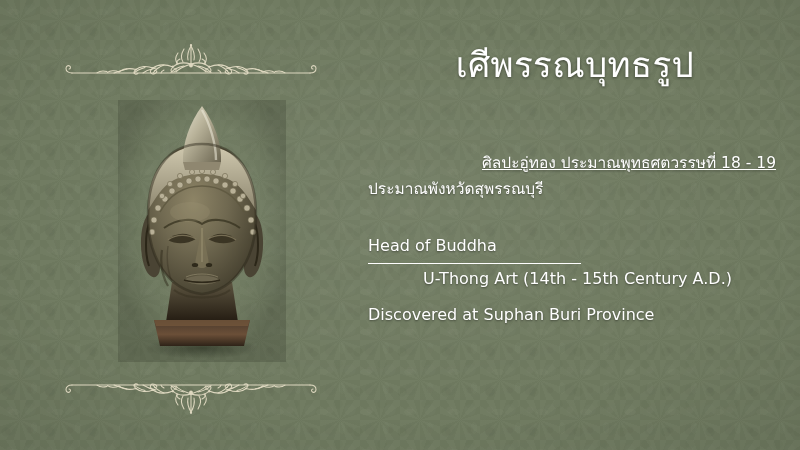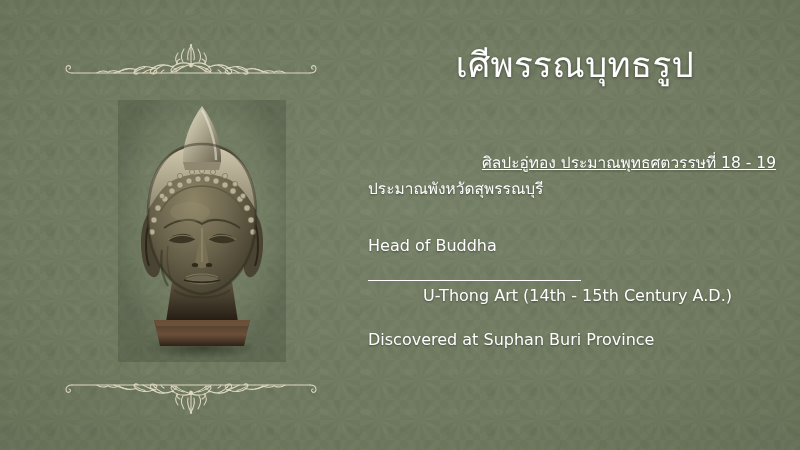--- a/index.html
+++ b/index.html
@@ -113,29 +113,29 @@
   .line-left  { text-align: left; }
   .eng-group { margin-top: 30px; }
   .eng-line {
     font-size: 16px;
     line-height: 28px;
     white-space: nowrap;
   }
   #eng-heading {
     display: inline-block;
     border-bottom: 1.6px solid #ffffff;
-    padding-bottom: 20px;
+    padding-bottom: 3px;
     padding-right: 84px;
   }
   #eng-subtitle {
     text-align: right;
     padding-right: 48px;
     margin-top: 1px;
   }
-  #eng-discovery { margin-top: 16px; }
+  #eng-discovery { margin-top: 8px; }
 </style>
 </head>
 <body>
 
 <div id="slide">
 
   <div class="bg-base"></div>
   <div class="bg-damask"></div>
   <div class="bg-scroll"></div>
   <div class="bg-vignette"></div>

